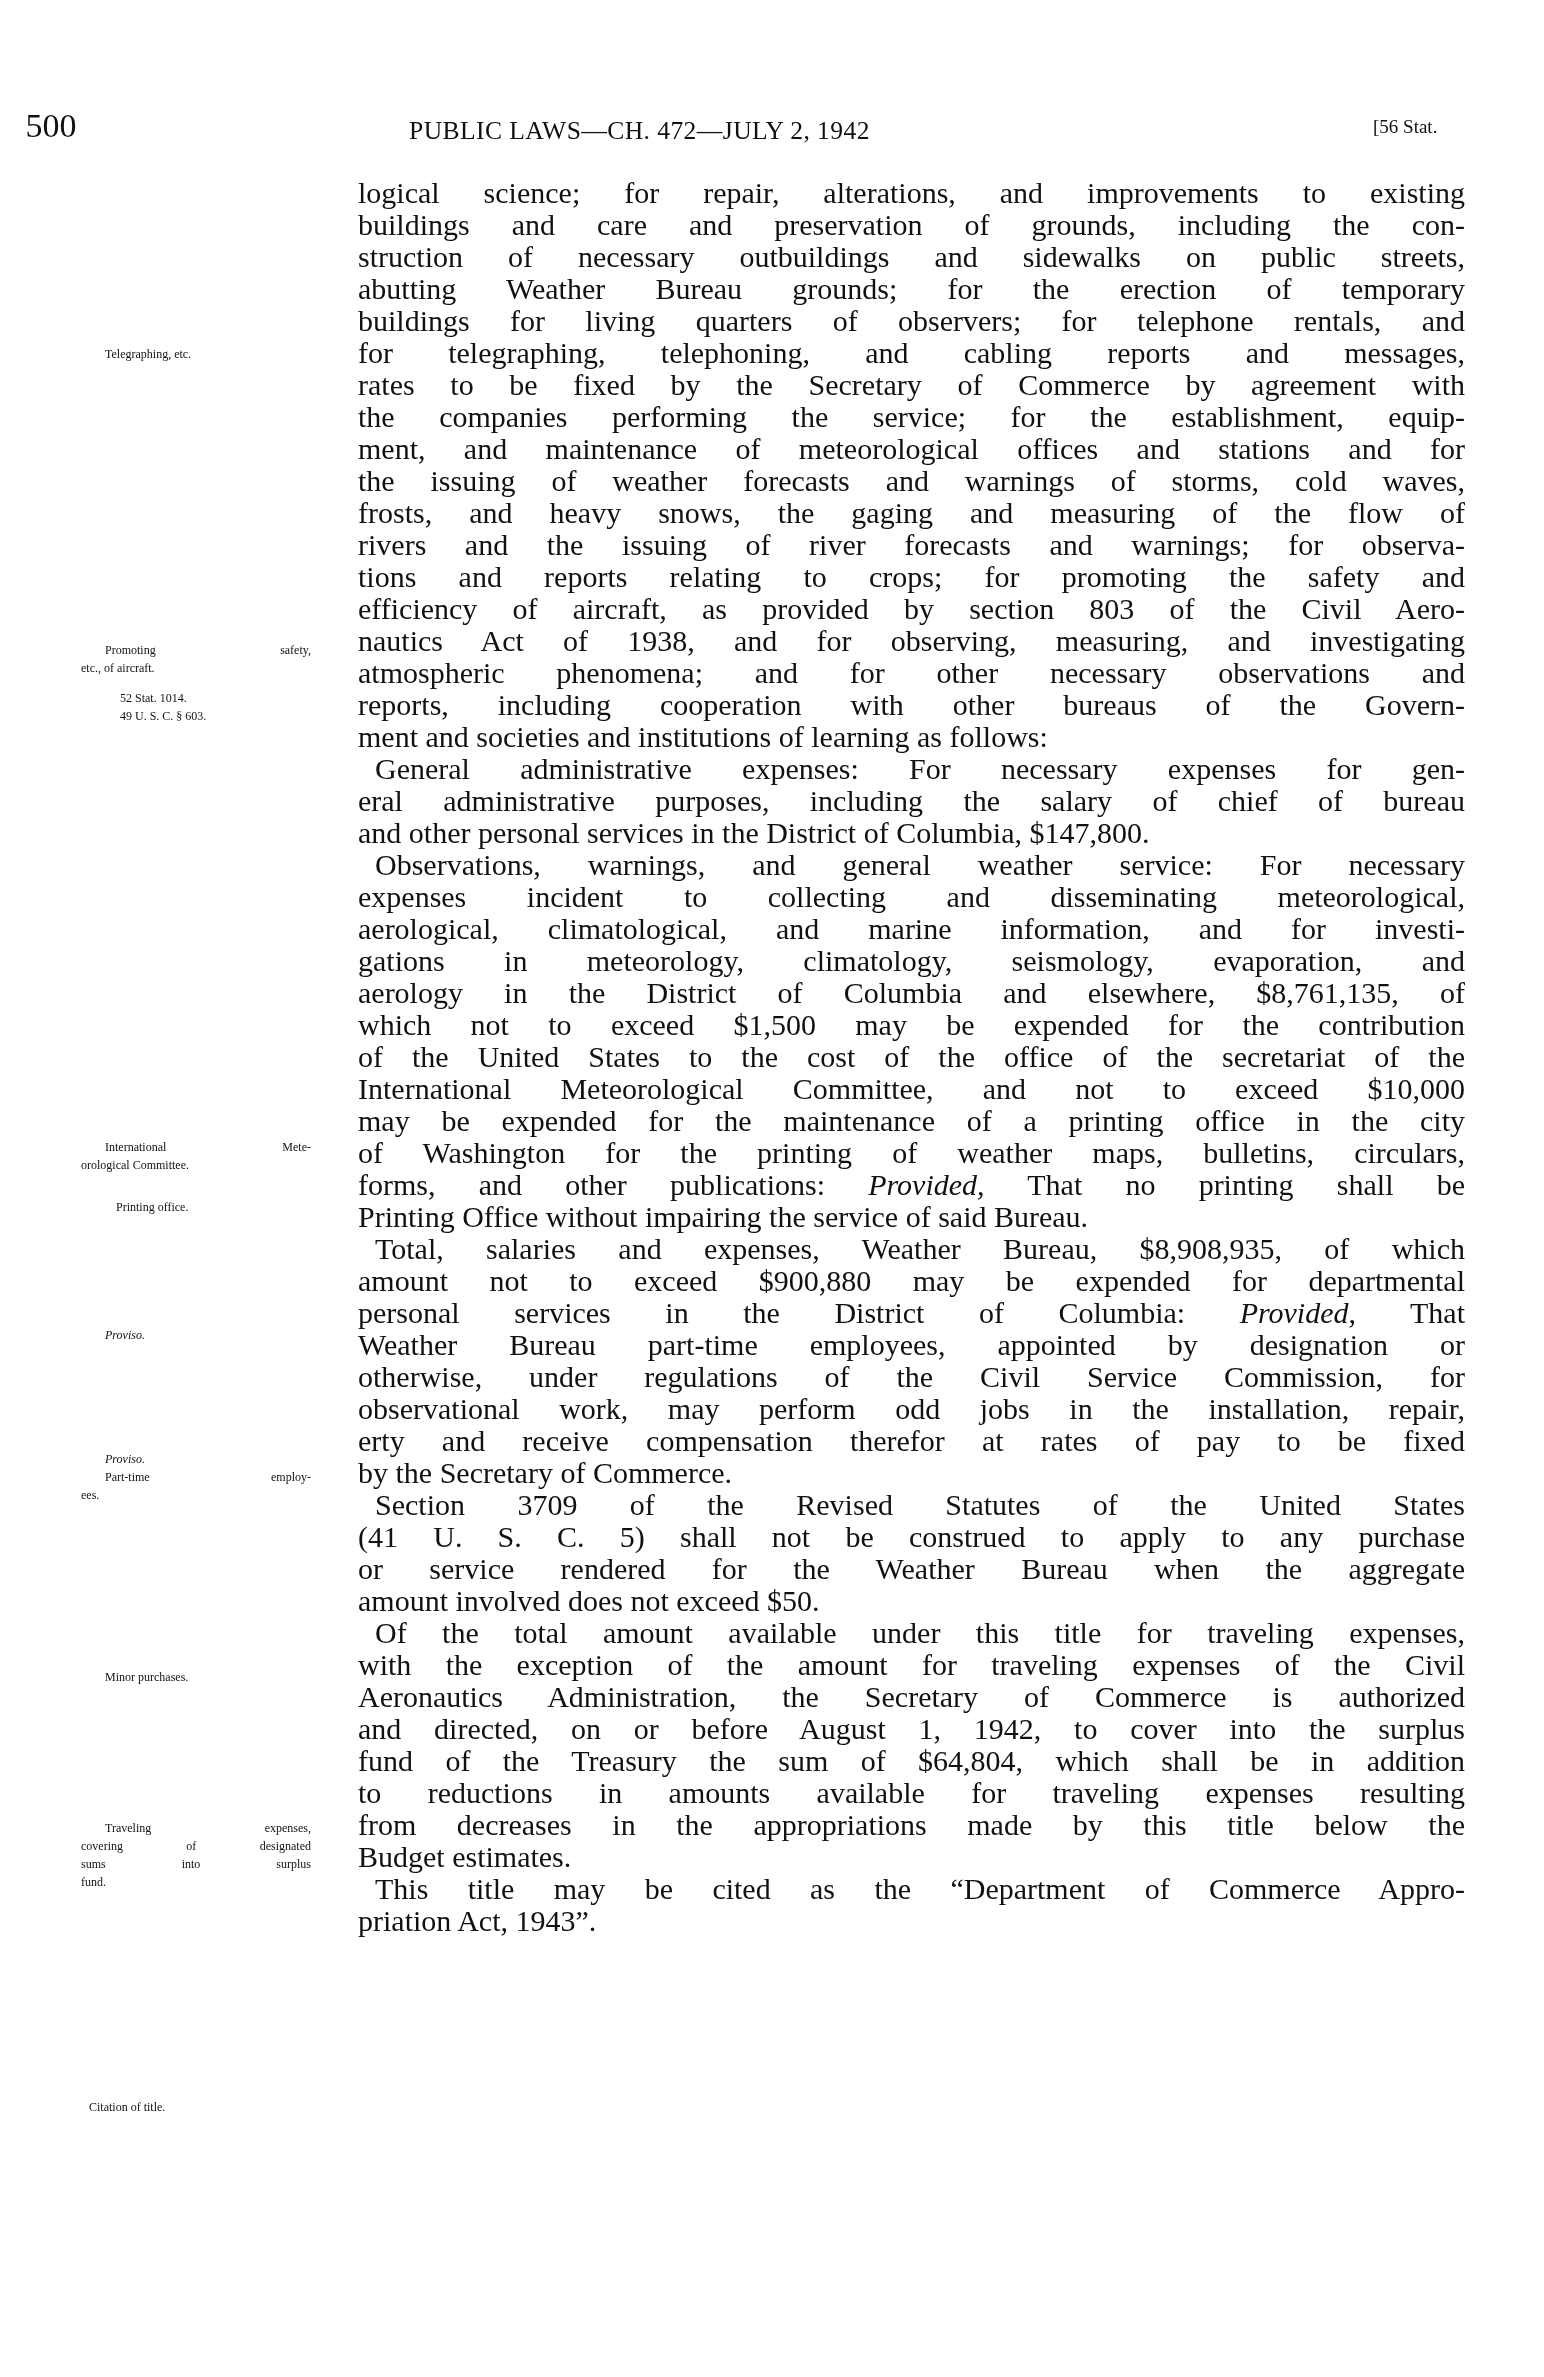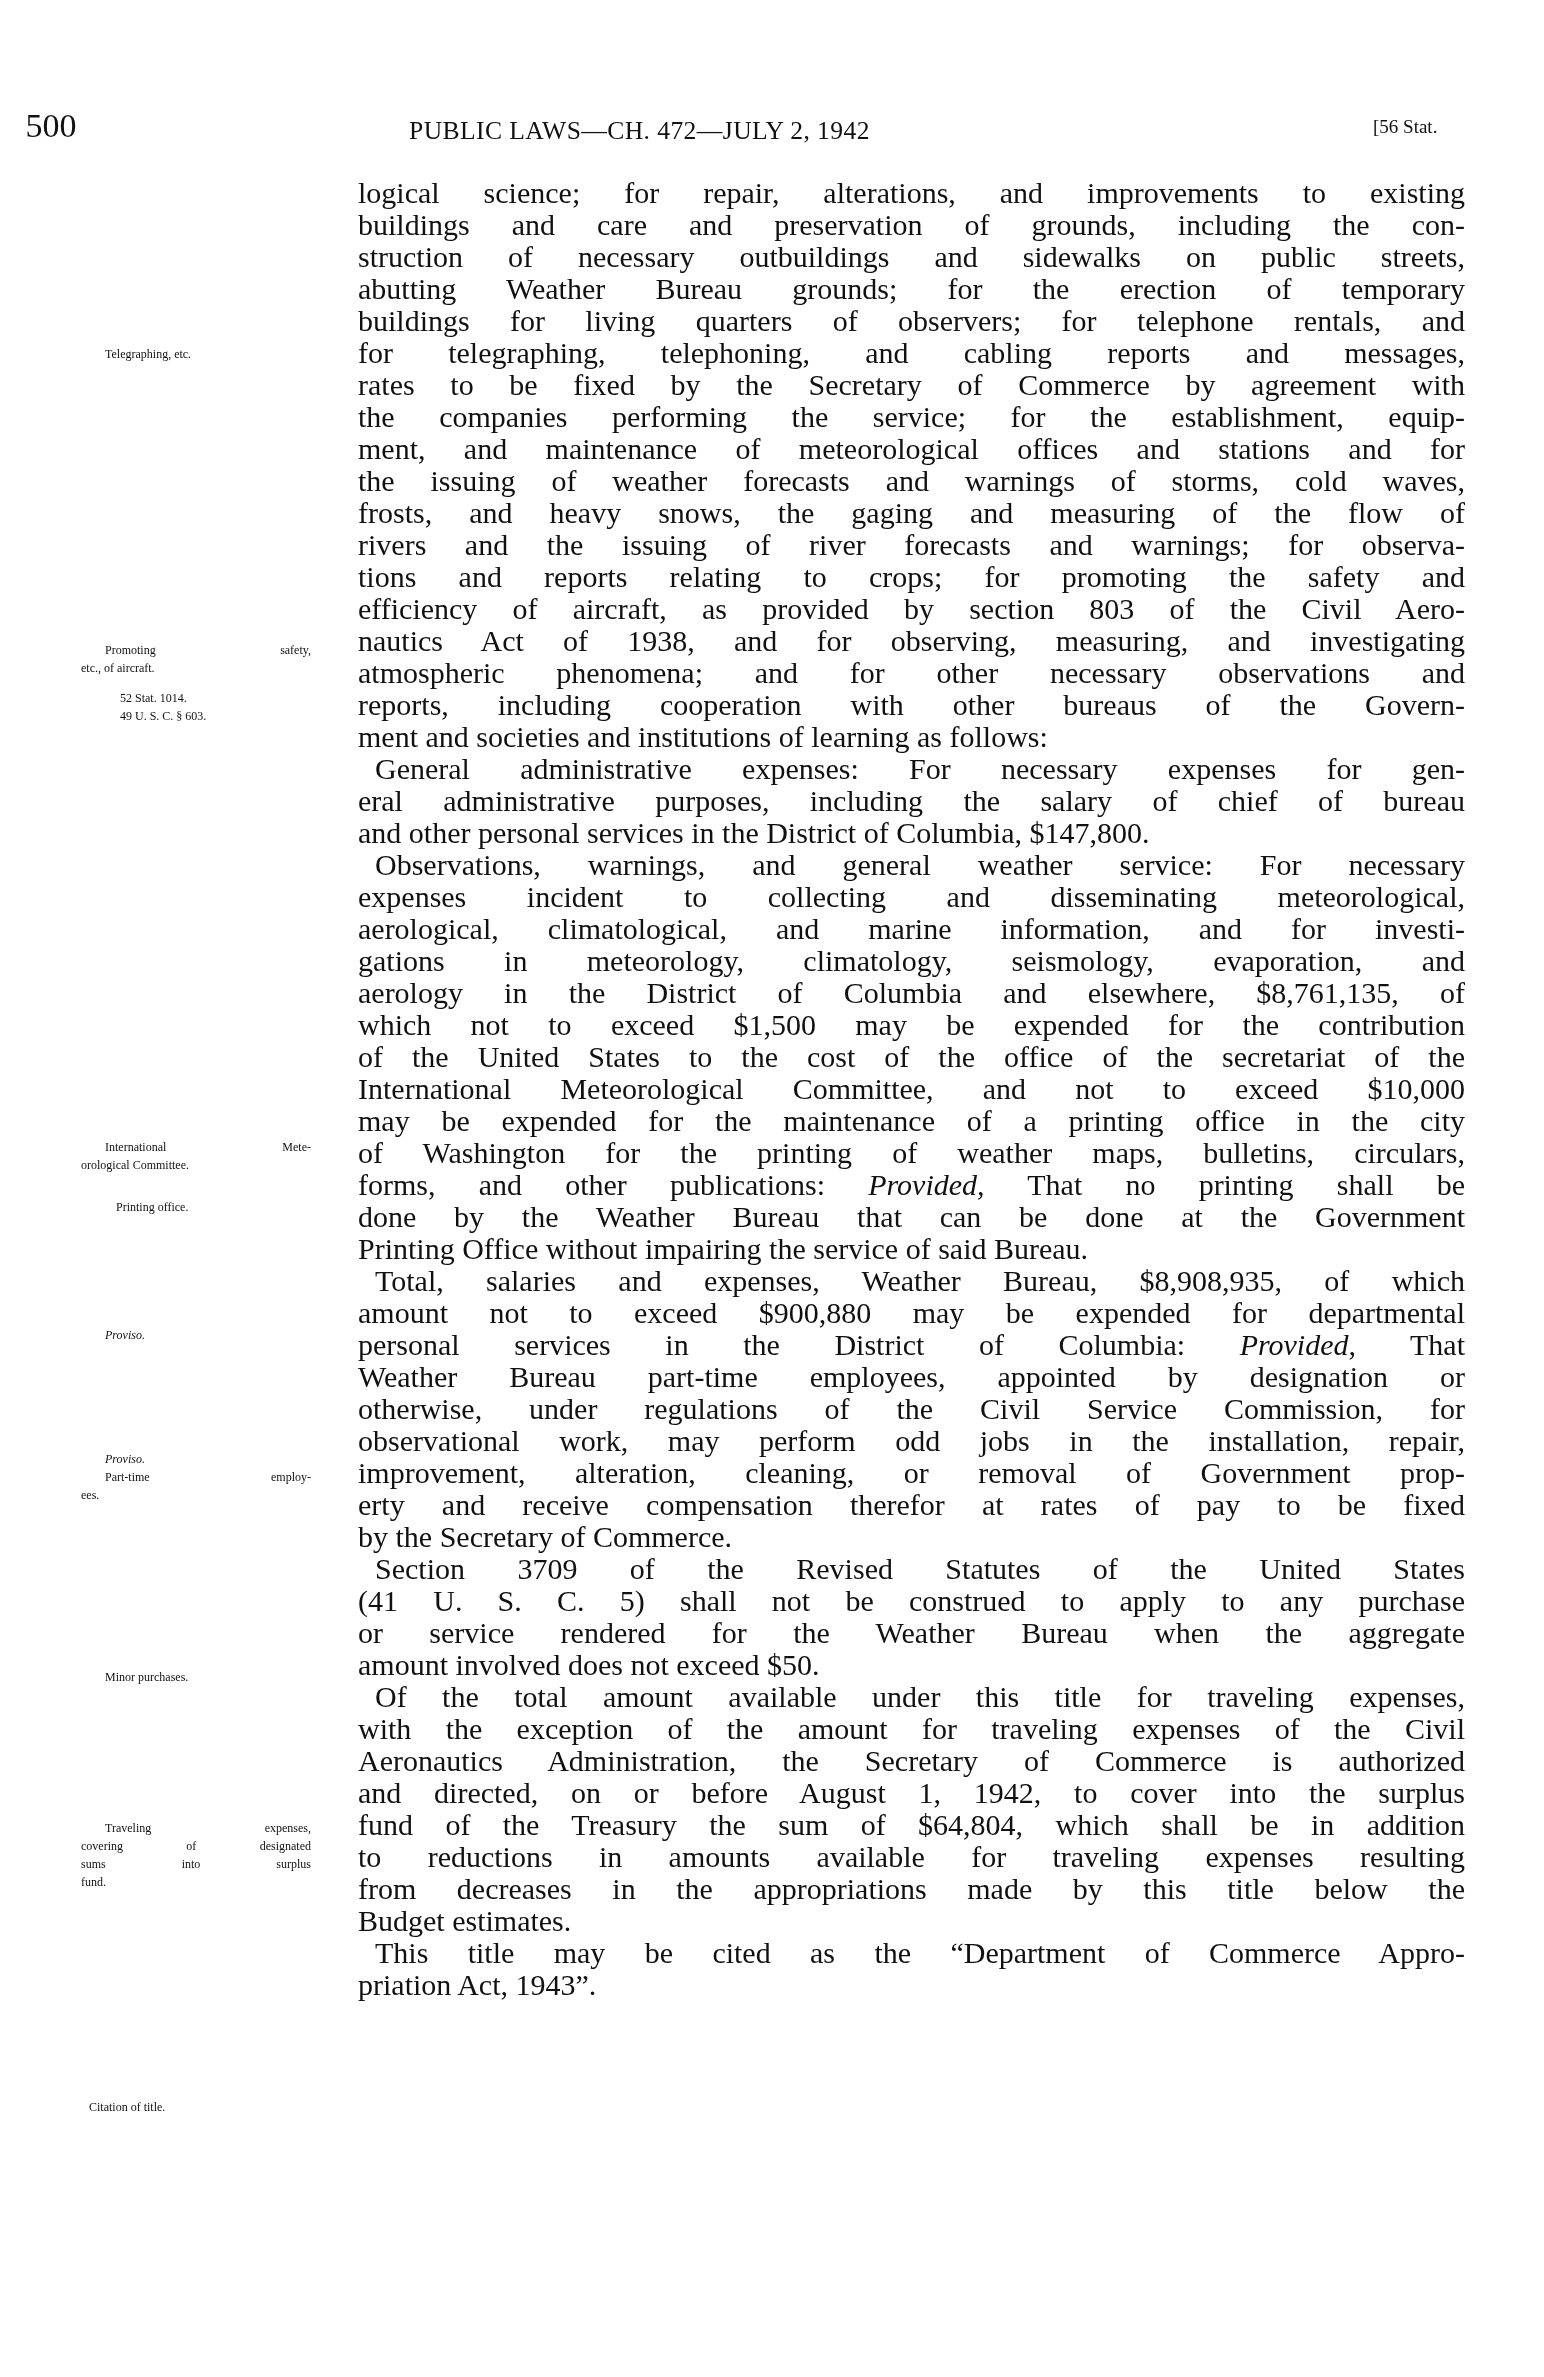--- a/index.html
+++ b/index.html
@@ -100,31 +100,29 @@
       <div class="line">expenses incident to collecting and disseminating meteorological,</div>
       <div class="line">aerological, climatological, and marine information, and for investi-</div>
       <div class="line">gations in meteorology, climatology, seismology, evaporation, and</div>
       <div class="line">aerology in the District of Columbia and elsewhere, $8,761,135, of</div>
       <div class="line">which not to exceed $1,500 may be expended for the contribution</div>
       <div class="line">of the United States to the cost of the office of the secretariat of the</div>
       <div class="line">International Meteorological Committee, and not to exceed $10,000</div>
       <div class="line">may be expended for the maintenance of a printing office in the city</div>
       <div class="line">of Washington for the printing of weather maps, bulletins, circulars,</div>
       <div class="line">forms, and other publications: <i>Provided</i>, That no printing shall be</div>
-      <div class="line">done by the Weather Bureau that can be done at the Government</div>
       <div class="line last">Printing Office without impairing the service of said Bureau.</div>
     </div>
     <div>
       <div class="line indent">Total, salaries and expenses, Weather Bureau, $8,908,935, of which</div>
       <div class="line">amount not to exceed $900,880 may be expended for departmental</div>
       <div class="line">personal services in the District of Columbia: <i>Provided</i>, That</div>
       <div class="line">Weather Bureau part-time employees, appointed by designation or</div>
       <div class="line">otherwise, under regulations of the Civil Service Commission, for</div>
       <div class="line">observational work, may perform odd jobs in the installation, repair,</div>
-      <div class="line">improvement, alteration, cleaning, or removal of Government prop-</div>
       <div class="line">erty and receive compensation therefor at rates of pay to be fixed</div>
       <div class="line last">by the Secretary of Commerce.</div>
     </div>
     <div>
       <div class="line indent">Section 3709 of the Revised Statutes of the United States</div>
       <div class="line">(41 U. S. C. 5) shall not be construed to apply to any purchase</div>
       <div class="line">or service rendered for the Weather Bureau when the aggregate</div>
       <div class="line last">amount involved does not exceed $50.</div>
     </div>
     <div>

